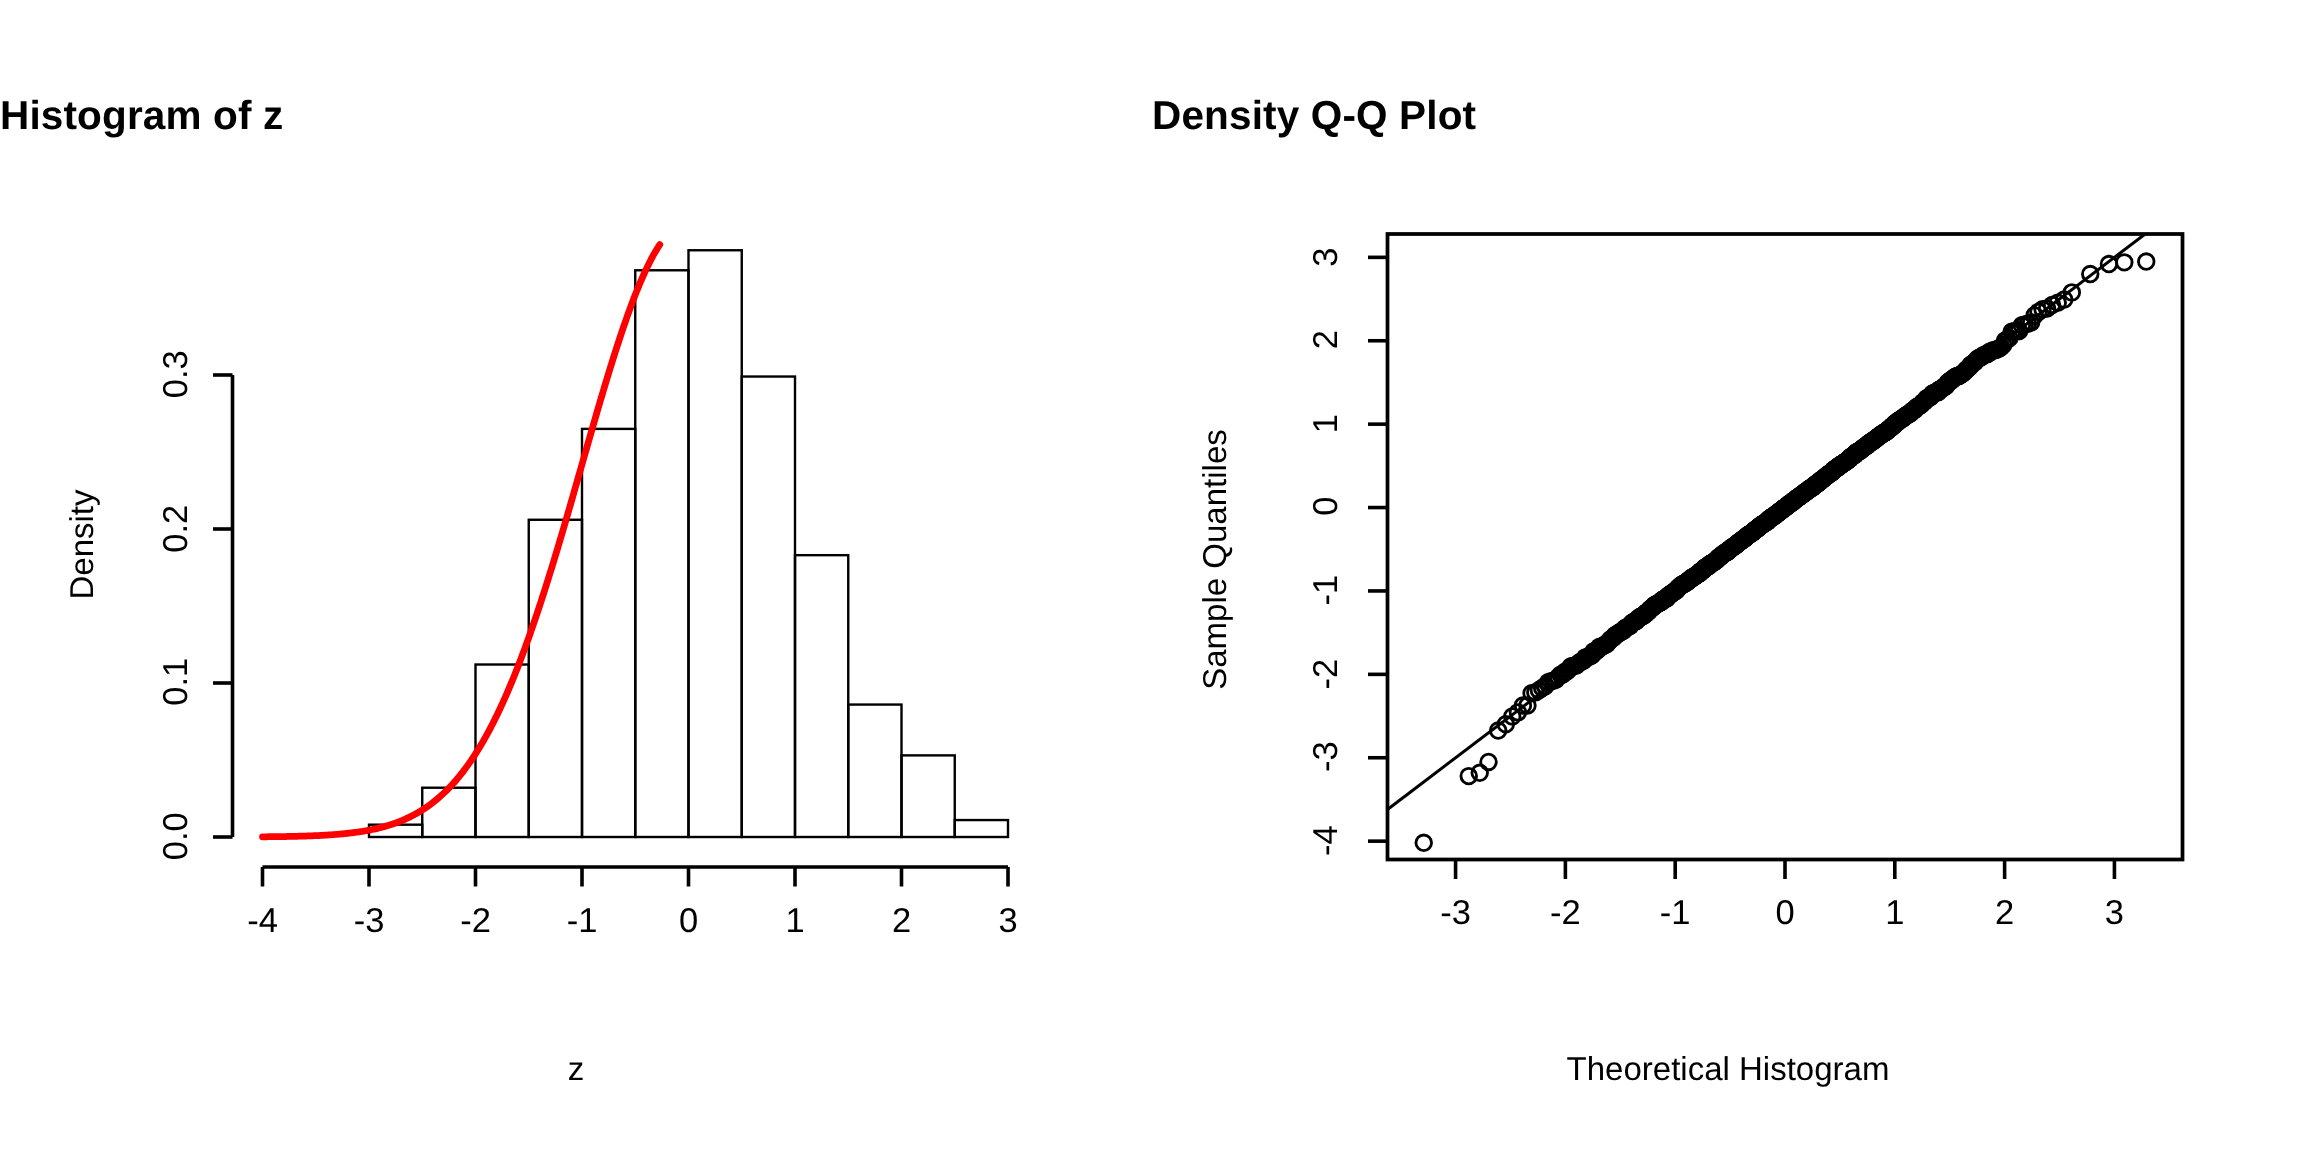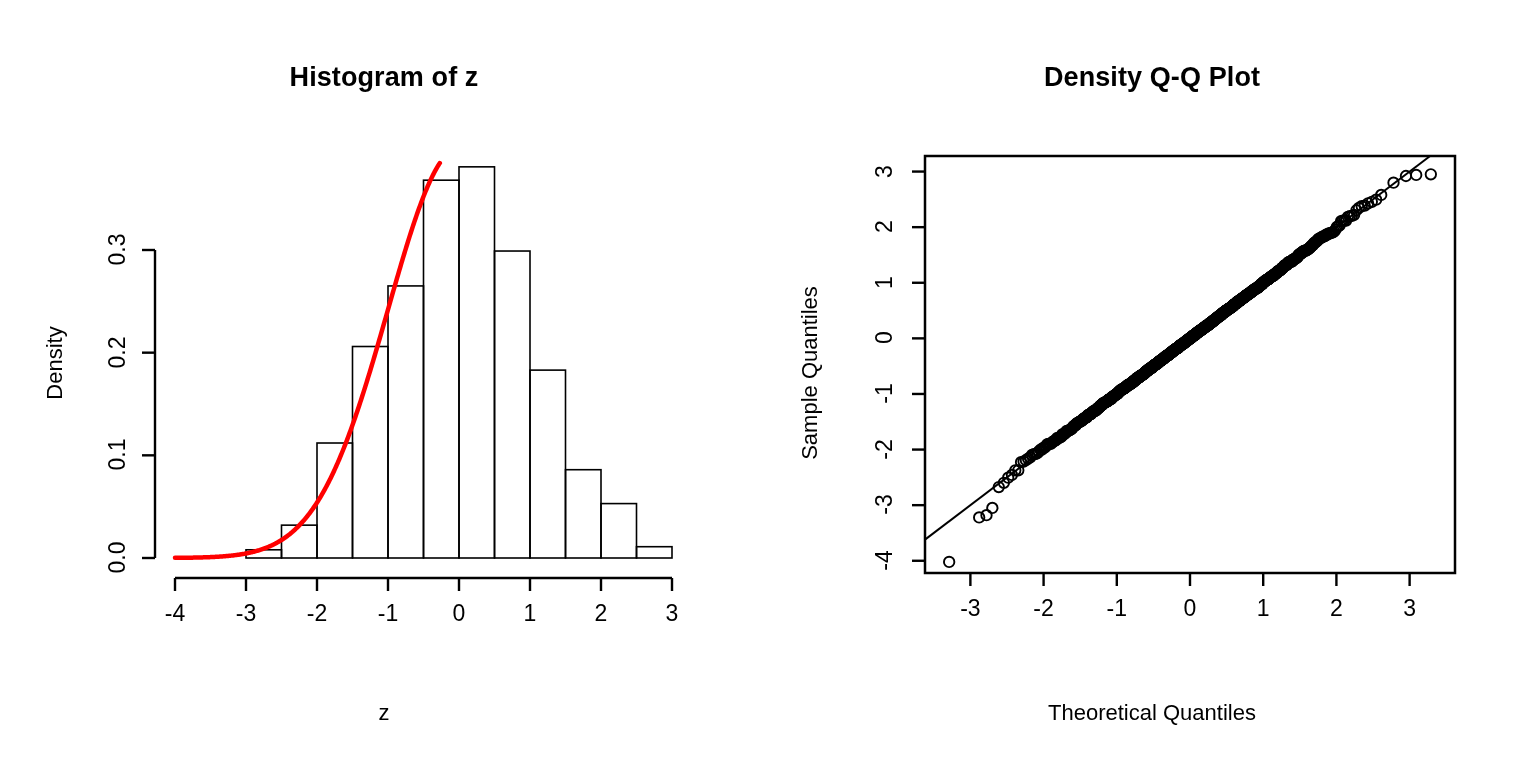--- a/index.html
+++ b/index.html
@@ -2,21 +2,21 @@
 <html><head>
 <meta charset="utf-8">
 <style>
   html,body{margin:0;padding:0;background:#ffffff;}
   body{width:1536px;height:768px;overflow:hidden;font-family:"Liberation Sans",sans-serif;color:#000;}
   #stage{position:relative;width:1536px;height:768px;background:#fff;}
   .panel{position:absolute;top:0;height:768px;width:768px;}
   #panel-hist{left:0;}
   #panel-qq{left:768px;}
   .plot-title{
-    position:absolute;left:0;width:768px;text-align:center;
+    position:absolute;left:0;width:768px;text-align:left;
     font-size:27px;font-weight:bold;font-family:"Liberation Sans",sans-serif;
     letter-spacing:.1px;white-space:nowrap;
   }
   .axis-label{
     position:absolute;font-size:22px;font-family:"Liberation Sans",sans-serif;
     white-space:nowrap;text-align:center;
   }
   .vlabel{
     transform-origin:50% 50%;
     transform:rotate(-90deg);
@@ -1134,18 +1134,18 @@
         <div class="tick-text rot" style="left: 76px; top: 157.568px; width: 80px; text-align: center;">3</div>
         <div class="tick-text rot" style="left: 76px; top: 213.168px; width: 80px; text-align: center;">2</div>
         <div class="tick-text rot" style="left: 76px; top: 268.768px; width: 80px; text-align: center;">1</div>
         <div class="tick-text rot" style="left: 76px; top: 324.368px; width: 80px; text-align: center;">0</div>
         <div class="tick-text rot" style="left: 76px; top: 379.968px; width: 80px; text-align: center;">-1</div>
         <div class="tick-text rot" style="left: 76px; top: 435.568px; width: 80px; text-align: center;">-2</div>
         <div class="tick-text rot" style="left: 76px; top: 491.168px; width: 80px; text-align: center;">-3</div>
         <div class="tick-text rot" style="left: 76px; top: 546.768px; width: 80px; text-align: center;">-4</div>
       </div>
 
-    <div class="axis-label" style="left:0;width:768px;top:700px;">Theoretical Quantiles</div>
+    <div class="axis-label" style="left:0;width:768px;top:700px;">Theoretical Histogram</div>
 
     <div class="axis-label vlabel" style="left:-78px;width:240px;top:360px;">Sample Quantiles</div>
   </div>
 
 </div>
 
 </body></html>

